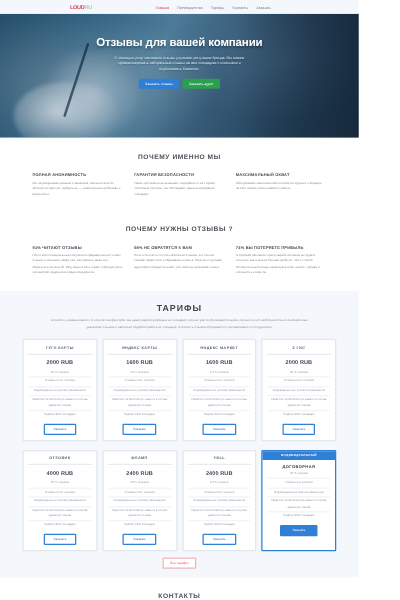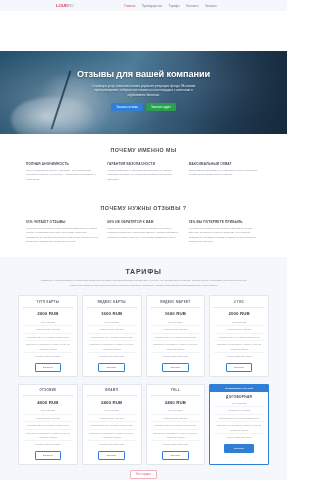--- a/index.html
+++ b/index.html
@@ -26,28 +26,27 @@
   }
   .logo { display:flex; align-items:center; gap:0px; margin-left:38px; }
   .logo .lg1 { font-size:4.4px; font-weight:bold; color:#d6455a; letter-spacing:-0.2px; }
   .logo .lg2 { font-size:4.4px; font-weight:bold; color:#bdbdc6; letter-spacing:-0.2px; }
   .topnav { margin-left:auto; display:flex; gap:6.5px; margin-right:52px; }
   .topnav a { font-size:2.9px; color:#7b828e; text-decoration:none; white-space:nowrap; }
   .topnav a.active { color:#d6455a; }
 
   
   .hero {
-    height:83px;
+    height:99px;
     position:relative;
     overflow:hidden;
     background:
       radial-gradient(ellipse 60% 80% at 18% 55%, rgba(208,216,224,0.55), rgba(0,0,0,0) 70%),
       radial-gradient(ellipse 45% 70% at 78% 38%, rgba(120,150,180,0.45), rgba(0,0,0,0) 70%),
       linear-gradient(120deg,#2e5a74 0%,#3e7390 22%,#5d8aa6 42%,#41627f 62%,#2c4a63 82%,#22384d 100%);
-    margin-top: 40px;
   }
   .hero:before{
     content:"";position:absolute;inset:0;
     background:linear-gradient(100deg, rgba(30,70,100,0.55) 0%, rgba(40,90,120,0.30) 45%, rgba(25,50,75,0.60) 100%);
   }
   .hero .blur1{position:absolute;left:8%;top:30%;width:36%;height:70%;
     background:radial-gradient(circle at 50% 50%, rgba(225,232,238,0.45), rgba(255,255,255,0) 65%);
     filter:blur(2px);}
   .hero .pen{position:absolute;left:21%;top:22%;width:2.2px;height:62px;
     background:linear-gradient(180deg,#17334a,#2c4c66);transform:rotate(18deg);border-radius:1px;opacity:.85;}

